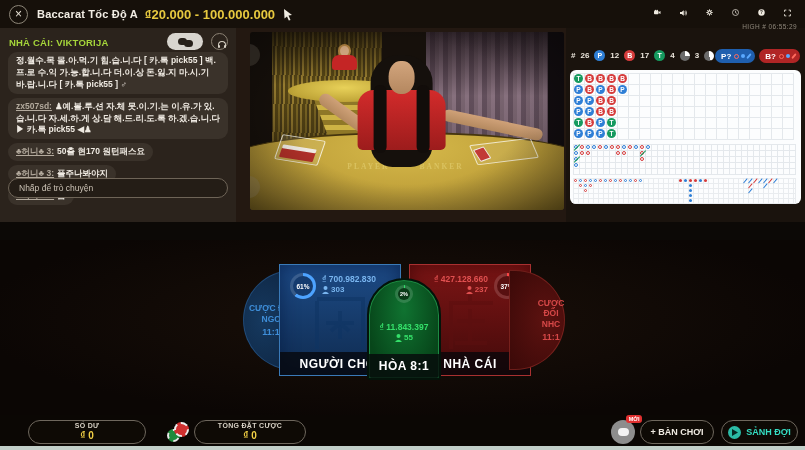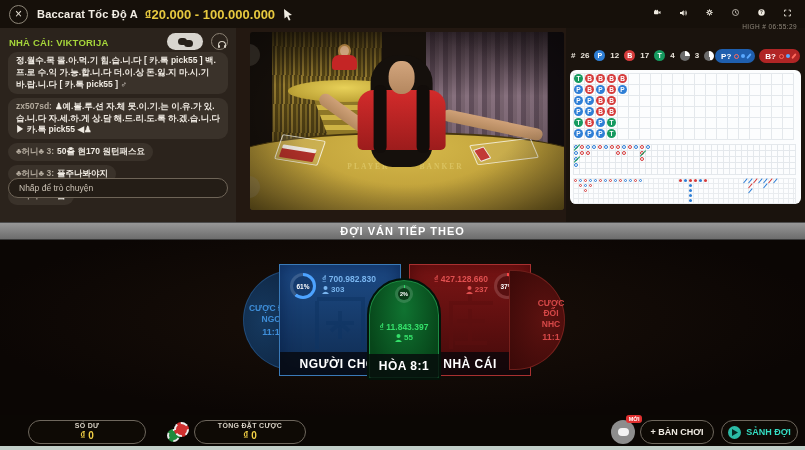--- a/index.html
+++ b/index.html
@@ -24,21 +24,21 @@
   .chat-header{position:absolute;left:9px;top:9px;font-size:9.5px;font-weight:bold;color:#a5d53a;letter-spacing:.2px;}
   .chat-toggle{position:absolute;right:33px;top:5px;width:36px;height:17px;border-radius:9px;background:#d8d5cf;border:none;display:flex;align-items:center;justify-content:center;cursor:pointer;}
   .bub{width:9px;height:7px;border-radius:4px;background:#27211b;}
   .bub+.bub{margin-left:-3px;margin-top:3px;}
   .support-btn{position:absolute;right:8px;top:5px;width:17px;height:17px;border-radius:50%;background:transparent;border:1.5px solid #8b8274;position:absolute;cursor:pointer;}
   .headset{display:block;width:8px;height:5px;border:1.5px solid #d8d2c6;border-bottom:none;border-radius:5px 5px 0 0;margin:3px auto 0;position:relative;}
   .headset::before,.headset::after{content:'';position:absolute;bottom:-2px;width:2px;height:3px;background:#d8d2c6;border-radius:1px;}
   .headset::before{left:-1px}.headset::after{right:-1px}
   .msgs{position:absolute;left:8px;top:24px;width:222px;display:flex;flex-direction:column;gap:4px;}
   .msg{background:#3a322a;border-radius:9px;padding:3px 8px;font-size:8.5px;font-weight:bold;color:#efeae2;line-height:1.4;width:fit-content;max-width:220px;}
-  .msg .u{color:#b3aa9d;margin-right:3px;}
+  .msg .u{color:#b3aa9d;margin-right:3px;text-decoration:underline;}
   .msg .u:empty{display:none;}
   .chat-input{position:absolute;left:8px;top:150px;width:220px;height:20px;border-radius:10px;border:1px solid #6e6457;background:#241d16;color:#c9c0b3;font-size:8.5px;padding:0 10px;outline:none;}
   .chat-input::placeholder{color:#c9c0b3;}
 
   
   .stage{position:relative;width:330px;height:194px;background:#231811;flex:none;overflow:hidden;}
   .video{position:absolute;left:14px;top:4px;width:314px;height:178px;background:#16100b;border-radius:3px;overflow:hidden;}
   .v-gold{position:absolute;left:7%;top:0;width:35%;height:74%;background:repeating-linear-gradient(92deg,#8c7428 0 2px,#51421a 2px 4px,#a78a35 4px 6px,#5e4c17 6px 9px);}
   .v-gold::after{content:'';position:absolute;inset:0;background:linear-gradient(180deg,rgba(18,12,6,.75),rgba(18,12,6,.05) 40%,rgba(30,22,8,.35) 75%,rgba(30,22,8,.7));}
   .v-pink{position:absolute;left:56%;top:0;width:40%;height:80%;background:repeating-linear-gradient(90deg,#9a8190 0 4px,#6f5a68 4px 9px,#8a7380 9px 13px);}
@@ -959,23 +959,20 @@
               <div class="cell"></div>
               <div class="cell"></div>
               <div class="cell"></div>
               <div class="cell"></div>
             </div>
         </div>
       </div>
     </aside>
   </div>
 
-  <div class="banner">
-    <span>ĐỢI VÁN TIẾP THEO</span>
-  </div>
 
   <section class="betstage">
     <div class="cluster">
 
       <div class="wing wing-l">
         <span class="wl">CƯỢC ĐÔI NGC</span>
         <span class="wo">11:1</span>
       </div>
 
       <div class="spot spot-player">

